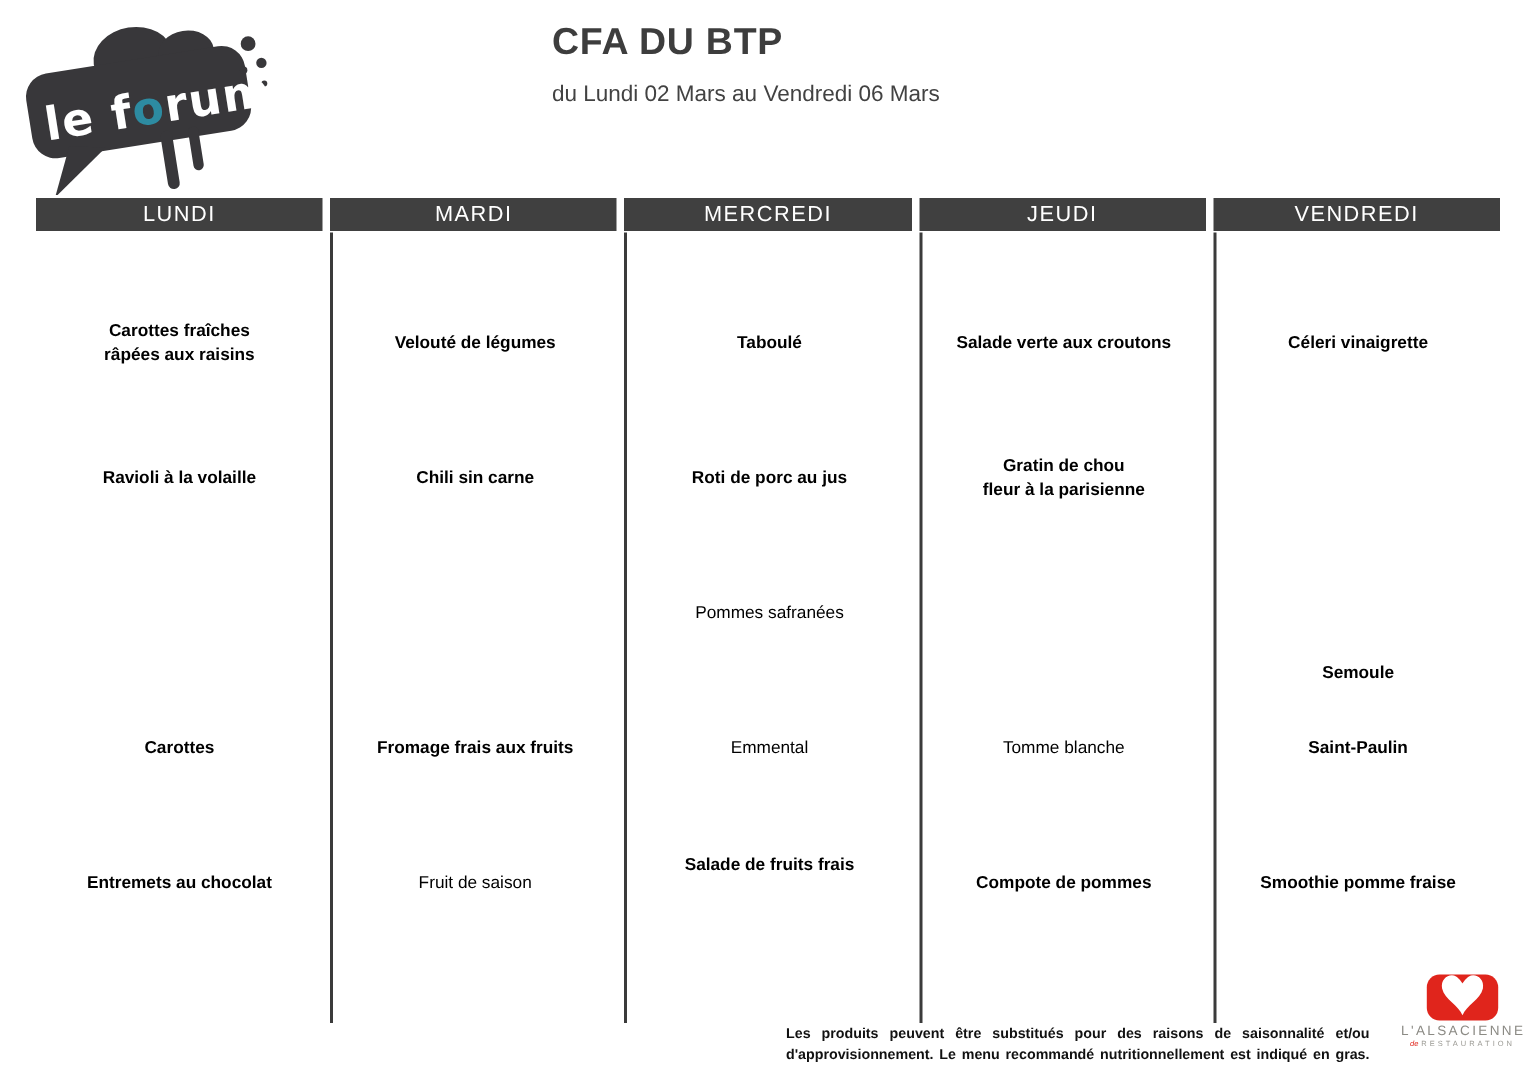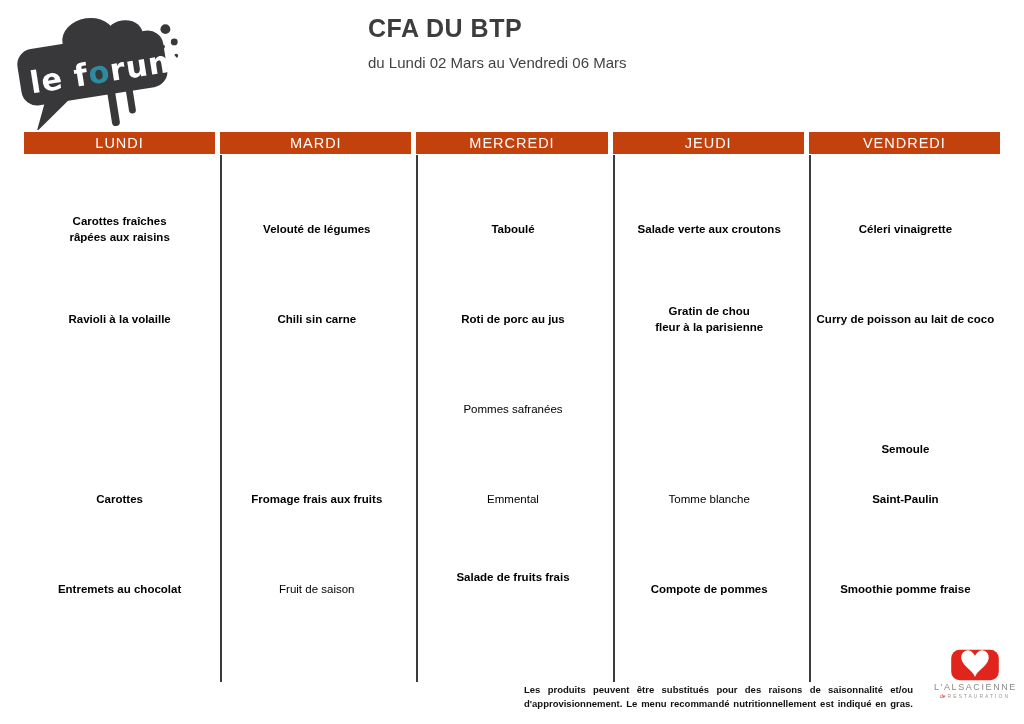--- a/index.html
+++ b/index.html
@@ -13,21 +13,21 @@
 
   
   .title-block{position:absolute;left:368px;top:14px;}
   .title{font-size:25px;font-weight:bold;color:#3d3d3d;letter-spacing:.5px;}
   .subtitle{font-size:15px;color:#424242;margin-top:11px;}
 
   
   .grid{position:absolute;left:24px;top:132px;width:976px;
         display:grid;grid-template-columns:repeat(5,1fr);column-gap:5px;}
   .col{display:flex;flex-direction:column;}
-  .day-header{height:22px;line-height:22px;background:#c2410c;color:#fff;
+  .day-header{height:22px;line-height:22px;background:#404040;color:#fff;
         text-align:center;font-size:14.5px;letter-spacing:1px;}
   .col-body{position:relative;height:527px;margin-top:1px;}
   .col:not(:first-child) .col-body{border-left:2px solid #3b3b3b;}
   .cell{position:absolute;left:0;right:0;transform:translateY(-50%);
         text-align:center;font-size:11.5px;line-height:1.4;white-space:pre-line;
         padding:0 4px;color:#000;}
   .cell.bold{font-weight:bold;}
 
   
   .note{position:absolute;left:524px;top:683px;width:389px;font-size:9.5px;font-weight:bold;
@@ -108,21 +108,20 @@
           <div class="cell bold" style="top: 164px;">Gratin de chou
 fleur à la parisienne</div>
           <div class="cell" style="top: 344px;">Tomme blanche</div>
           <div class="cell bold" style="top: 434px;">Compote de pommes</div>
         </div>
       </div>
       <div class="col">
         <div class="day-header">VENDREDI</div>
         <div class="col-body">
           <div class="cell bold" style="top: 74px;">Céleri vinaigrette</div>
-          <div class="cell bold" style="top: 164px;">Curry de poisson au lait de coco</div>
           <div class="cell bold" style="top: 254px; margin-top: 40px;">Semoule</div>
           <div class="cell bold" style="top: 344px;">Saint-Paulin</div>
           <div class="cell bold" style="top: 434px;">Smoothie pomme fraise</div>
         </div>
       </div>
     </div>
 
   <div class="note">
     <span class="note-line">Les produits peuvent être substitués pour des raisons de saisonnalité et/ou</span>
     <span class="note-line">d'approvisionnement. Le menu recommandé nutritionnellement est indiqué en gras.</span>

